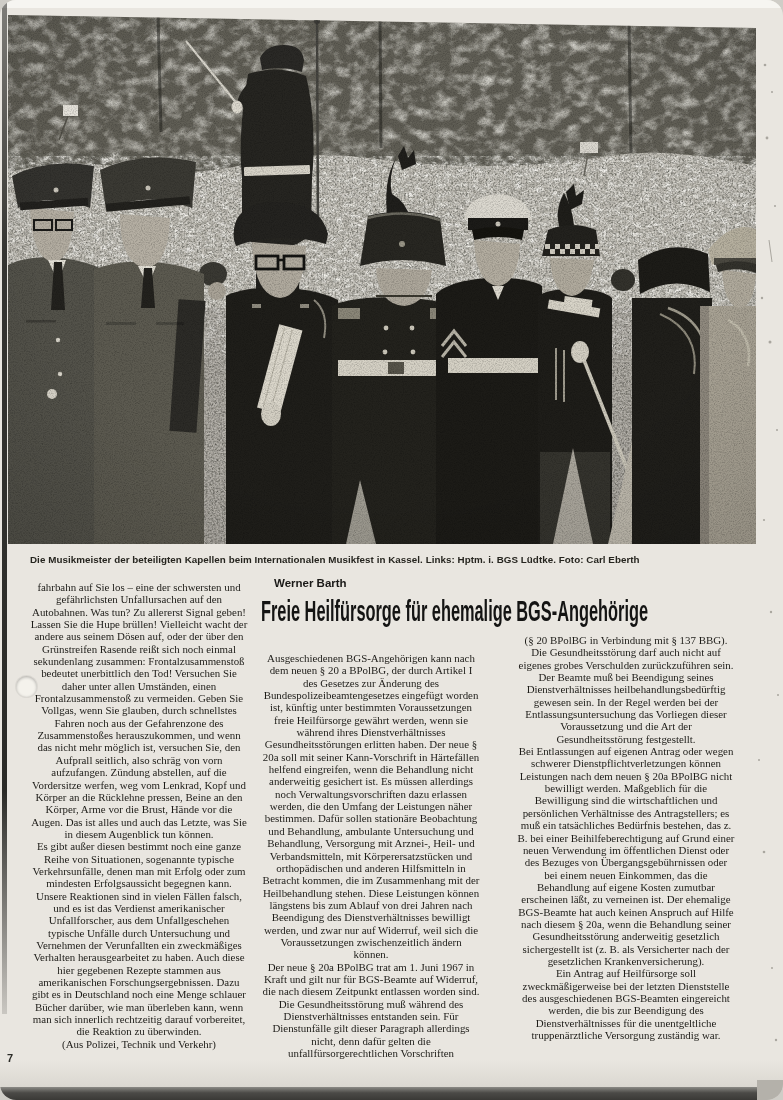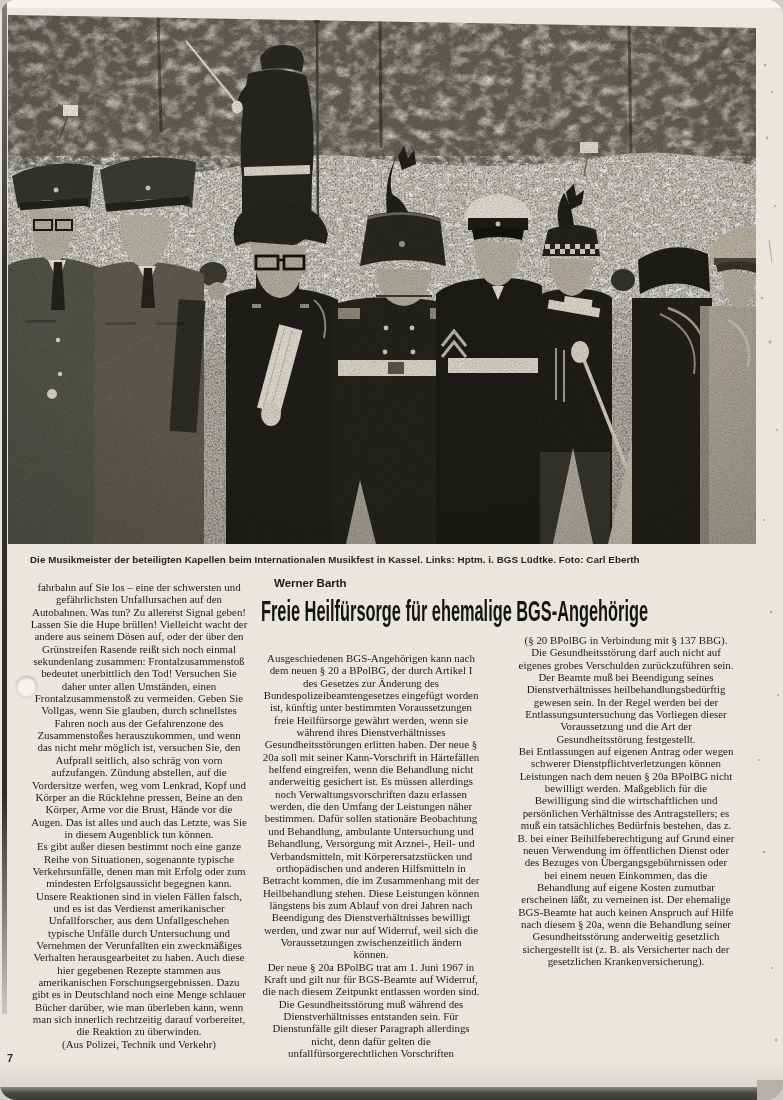--- a/index.html
+++ b/index.html
@@ -283,20 +283,21 @@
   <div class="headline">Freie Heilfürsorge für ehemalige BGS-Angehörige</div>
 
   <div class="col col-mid">
     <p>Ausgeschiedenen BGS-Angehörigen kann nach dem neuen § 20 a BPolBG, der durch Artikel I des Gesetzes zur Änderung des Bundespolizeibeamtengesetzes eingefügt worden ist, künftig unter bestimmten Voraussetzungen freie Heilfürsorge gewährt werden, wenn sie während ihres Dienstverhältnisses Gesundheitsstörungen erlitten haben. Der neue § 20a soll mit seiner Kann-Vorschrift in Härtefällen helfend eingreifen, wenn die Behandlung nicht anderweitig gesichert ist. Es müssen allerdings noch Verwaltungsvorschriften dazu erlassen werden, die den Umfang der Leistungen näher bestimmen. Dafür sollen stationäre Beobachtung und Behandlung, ambulante Untersuchung und Behandlung, Versorgung mit Arznei-, Heil- und Verbandsmitteln, mit Körperersatzstücken und orthopädischen und anderen Hilfsmitteln in Betracht kommen, die im Zusammenhang mit der Heilbehandlung stehen. Diese Leistungen können längstens bis zum Ablauf von drei Jahren nach Beendigung des Dienstverhältnisses bewilligt werden, und zwar nur auf Widerruf, weil sich die Voraussetzungen zwischenzeitlich ändern können.</p>
     <p>Der neue § 20a BPolBG trat am 1. Juni 1967 in Kraft und gilt nur für BGS-Beamte auf Widerruf, die nach diesem Zeitpunkt entlassen worden sind. Die Gesundheitsstörung muß während des Dienstverhältnisses entstanden sein. Für Dienstunfälle gilt dieser Paragraph allerdings nicht, denn dafür gelten die unfallfürsorgerechtlichen Vorschriften</p>
   </div>
 
   <div class="col col-right">
     <p>(§ 20 BPolBG in Verbindung mit § 137 BBG). Die Gesundheitsstörung darf auch nicht auf eigenes grobes Verschulden zurückzuführen sein. Der Beamte muß bei Beendigung seines Dienstverhältnisses heilbehandlungsbedürftig gewesen sein. In der Regel werden bei der Entlassungsuntersuchung das Vorliegen dieser Voraussetzung und die Art der Gesundheitsstörung festgestellt.</p>
     <p>Bei Entlassungen auf eigenen Antrag oder wegen schwerer Dienstpflichtverletzungen können Leistungen nach dem neuen § 20a BPolBG nicht bewilligt werden. Maßgeblich für die Bewilligung sind die wirtschaftlichen und persönlichen Verhältnisse des Antragstellers; es muß ein tatsächliches Bedürfnis bestehen, das z. B. bei einer Beihilfeberechtigung auf Grund einer neuen Verwendung im öffentlichen Dienst oder des Bezuges von Übergangsgebührnissen oder bei einem neuen Einkommen, das die Behandlung auf eigene Kosten zumutbar erscheinen läßt, zu verneinen ist. Der ehemalige BGS-Beamte hat auch keinen Anspruch auf Hilfe nach diesem § 20a, wenn die Behandlung seiner Gesundheitsstörung anderweitig gesetzlich sichergestellt ist (z. B. als Versicherter nach der gesetzlichen Krankenversicherung).</p>
+    <p>Ein Antrag auf Heilfürsorge soll zweckmäßigerweise bei der letzten Dienststelle des ausgeschiedenen BGS-Beamten eingereicht werden, die bis zur Beendigung des Dienstverhältnisses für die unentgeltliche truppenärztliche Versorgung zuständig war.</p>
   </div>
 
   <div class="pagenum">7</div>
 
   <div class="spine"></div>
   <div class="hole"></div>
   <div class="foot-shade"></div>
   <div class="bottom-bar"></div>
   <div class="bottom-right"></div>
 

